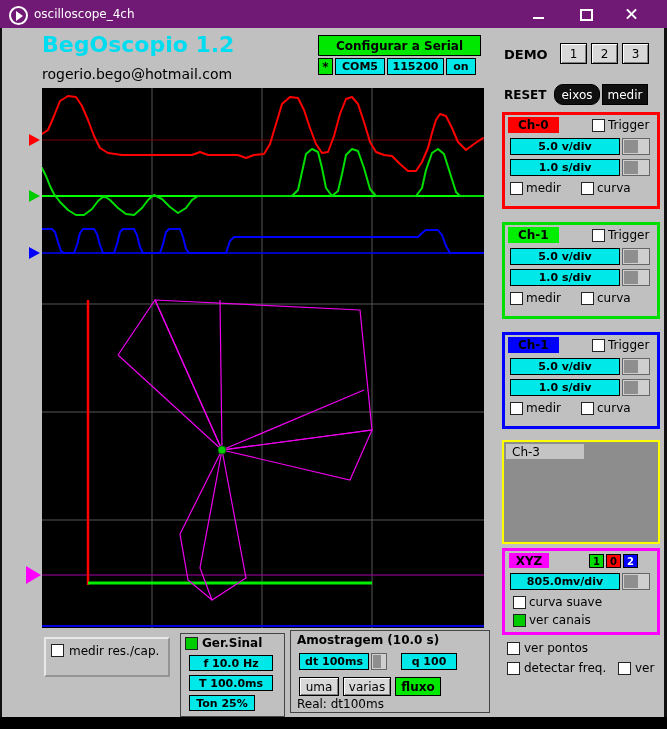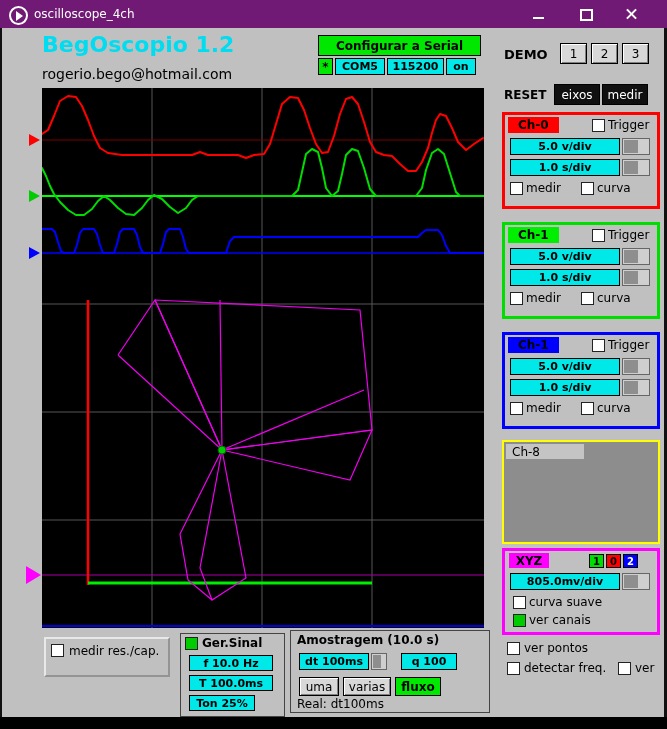--- a/index.html
+++ b/index.html
@@ -121,21 +121,21 @@
   <div class="cyanbox abs" style="left:335px;top:58px;width:50px;height:17px;">COM5</div>
   <div class="cyanbox abs" style="left:387px;top:58px;width:57px;height:17px;">115200</div>
   <div class="cyanbox abs" style="left:446px;top:58px;width:30px;height:17px;">on</div>
 
   <div class="lbl bold abs" style="left:504px;top:47px;font-size:13px;">DEMO</div>
   <div class="btn abs" style="left:560px;top:43px;width:27px;height:21px;">1</div>
   <div class="btn abs" style="left:591px;top:43px;width:27px;height:21px;">2</div>
   <div class="btn abs" style="left:622px;top:43px;width:27px;height:21px;">3</div>
 
   <div class="lbl abs" style="left:504px;top:88px;font-weight:600;">RESET</div>
-  <div class="btn-dark abs" style="left:554px;top:84px;width:46px;height:21px;">eixos</div>
+  <div class="btn-dark abs" style="left:554px;top:84px;width:46px;height:21px;border-radius:9px;">eixos</div>
   <div class="btn-dark abs" style="left:602px;top:84px;width:46px;height:21px;">medir</div>
 
   <svg id="scope-svg" viewBox="0 0 442 540" width="442" height="540" style="position:absolute;left:42px;top:88px;background:#000;display:block;">
       <line x1="110" y1="0" x2="110" y2="540" stroke="#565656" stroke-width="1"></line>
       <line x1="220" y1="0" x2="220" y2="540" stroke="#565656" stroke-width="1"></line>
       <line x1="330" y1="0" x2="330" y2="540" stroke="#565656" stroke-width="1"></line>
       <line x1="0" y1="108" x2="442" y2="108" stroke="#565656" stroke-width="1"></line>
       <line x1="0" y1="216" x2="442" y2="216" stroke="#565656" stroke-width="1"></line>
       <line x1="0" y1="324" x2="442" y2="324" stroke="#565656" stroke-width="1"></line>
       <line x1="0" y1="432" x2="442" y2="432" stroke="#565656" stroke-width="1"></line>
@@ -200,21 +200,21 @@
     <div class="scroll vdiv-s"></div>
     <div class="cyanbox tdiv">1.0 s/div</div>
     <div class="scroll tdiv-s"></div>
     <span class="checkbox medir-cb"></span>
     <span class="lbl medir-lbl">medir</span>
     <span class="checkbox curva-cb"></span>
     <span class="lbl curva-lbl">curva</span>
   </div>
 
   <div class="chpanel ch3">
-    <span class="ch3-label">Ch-8</span>
+    <span class="ch3-label">Ch-3</span>
   </div>
 
   <div class="chpanel xyzp">
     <span class="xyz-label">XYZ</span>
     <span class="xyz-btn xyz-b1">1</span>
     <span class="xyz-btn xyz-b0">0</span>
     <span class="xyz-btn xyz-b2">2</span>
     <div class="cyanbox xyz-scale">805.0mv/div</div>
     <div class="scroll xyz-scroll"></div>
     <span class="checkbox cs-cb"></span>

